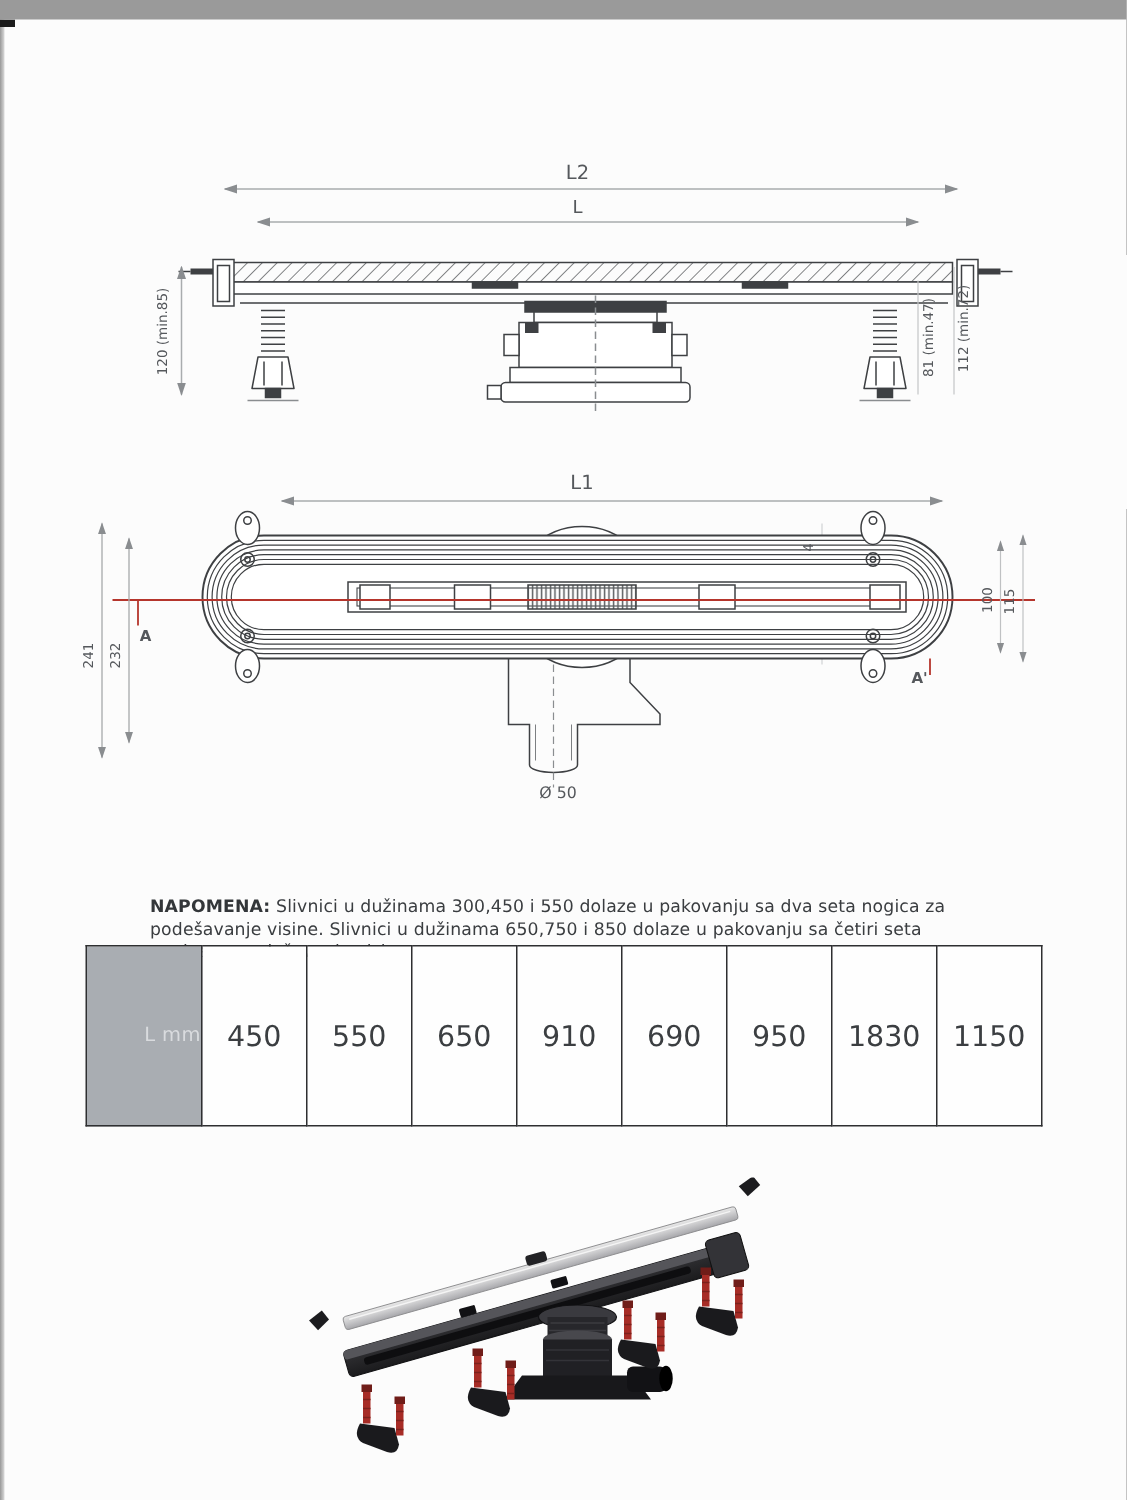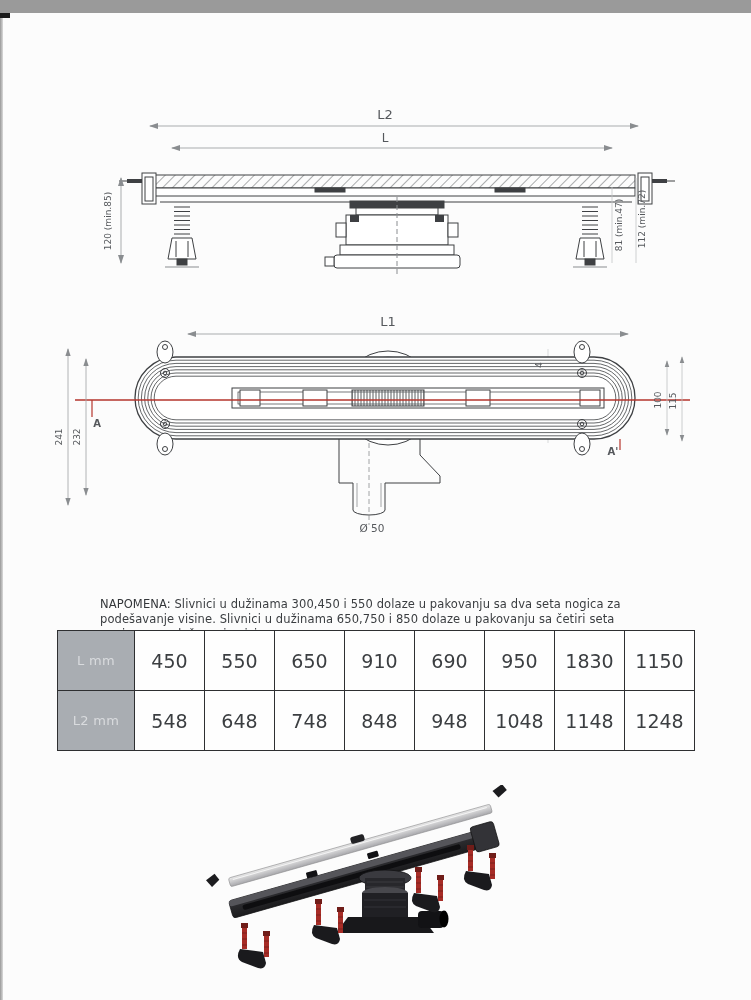--- a/index.html
+++ b/index.html
@@ -11,32 +11,32 @@
   }
   .scan-edge{position:absolute;left:0;top:0;width:3px;height:100%;
     background:linear-gradient(90deg,rgba(70,70,70,.55),rgba(120,120,120,.25));}
   .scan-notch{position:absolute;left:0;top:0;width:10px;height:5px;background:#1c1c1c;}
   svg{position:absolute;}
   svg text{fill:#55585c;}
   .note{
     position:absolute;left:100px;top:572px;width:552px;
     font-size:11.5px;line-height:15px;color:#3a3d40;letter-spacing:.1px;
   }
-  .note strong{font-weight:normal;color:#333639;}
+  .note strong{font-weight:bold;color:#333639;}
   table.dims{
     position:absolute;left:57px;top:617px;width:638px;height:121px;
     border-collapse:collapse;table-layout:fixed;
   }
   table.dims td,table.dims th{
     border:1.6px solid #2e2f31;text-align:center;vertical-align:middle;
     font-size:19px;color:#3b3e41;background:#fefefe;padding:0;
   }
   table.dims th{
     width:76px;background:#a9adb2;color:#d9dbde;font-weight:normal;
-    font-size:13px;letter-spacing:.3px;
+    font-size:13px;letter-spacing:.3px;text-align:right;
   }
   table.dims tr{height:40px;}
 </style>
 </head>
 <body>
 
 <div class="page">
   <div class="scan-edge"></div>
   <div class="scan-notch"></div>
 
@@ -207,31 +207,20 @@
         <tr>
       <th>L mm</th>
       <td>450</td>
       <td>550</td>
       <td>650</td>
       <td>910</td>
       <td>690</td>
       <td>950</td>
       <td>1830</td>
       <td>1150</td>
-    </tr>
-    <tr>
-      <th>L2 mm</th>
-      <td>548</td>
-      <td>648</td>
-      <td>748</td>
-      <td>848</td>
-      <td>948</td>
-      <td>1048</td>
-      <td>1148</td>
-      <td>1248</td>
     </tr>
   </tbody>
     </table>
 
   <svg style="left:180px;top:772px" width="400" height="215" viewBox="0 0 400 215">
     <defs>
       <linearGradient id="railGrad" x1="0" y1="0" x2="0" y2="1">
         <stop offset="0" stop-color="#e9e9e9"></stop>
           <stop offset="0.5" stop-color="#c9c9cb"></stop>
           <stop offset="1" stop-color="#a7a7ab"></stop>

